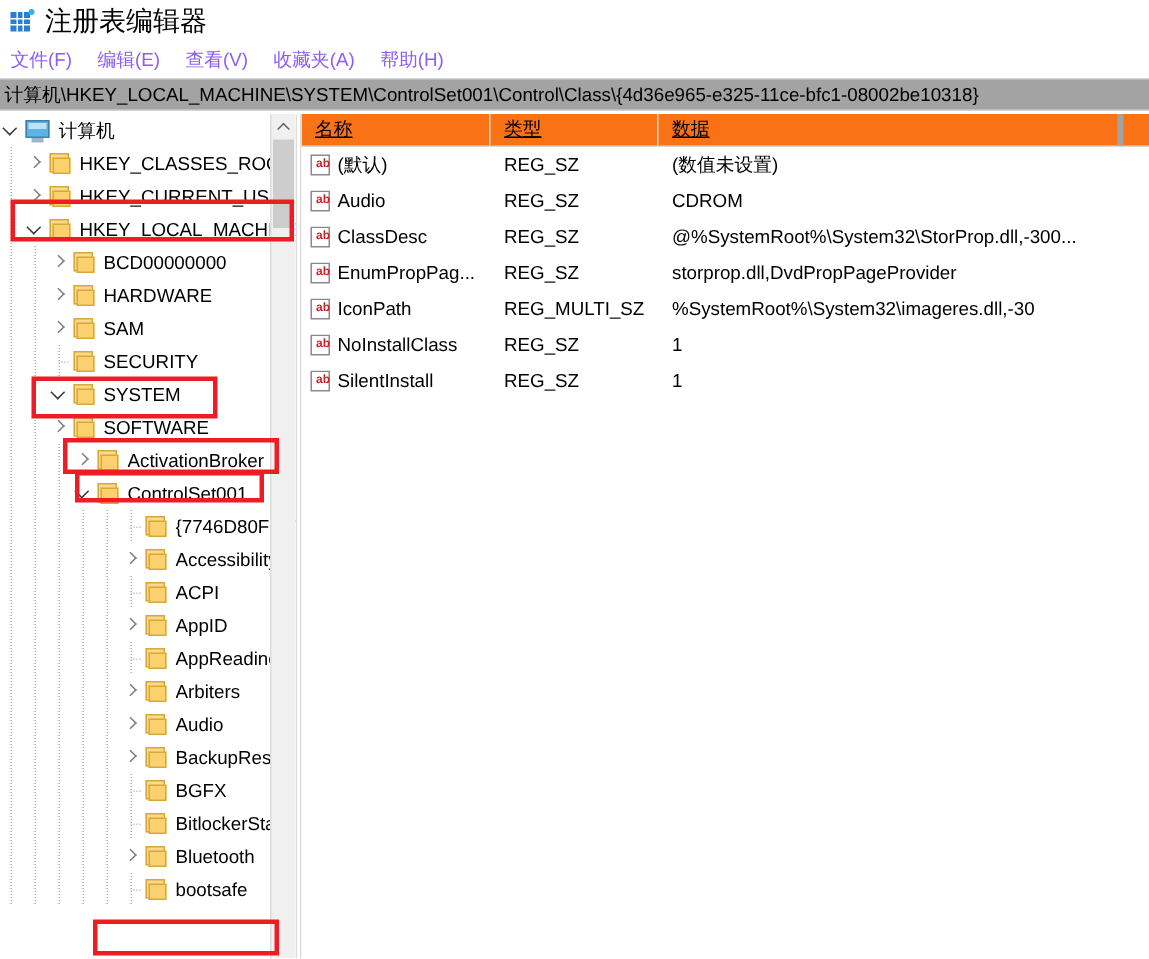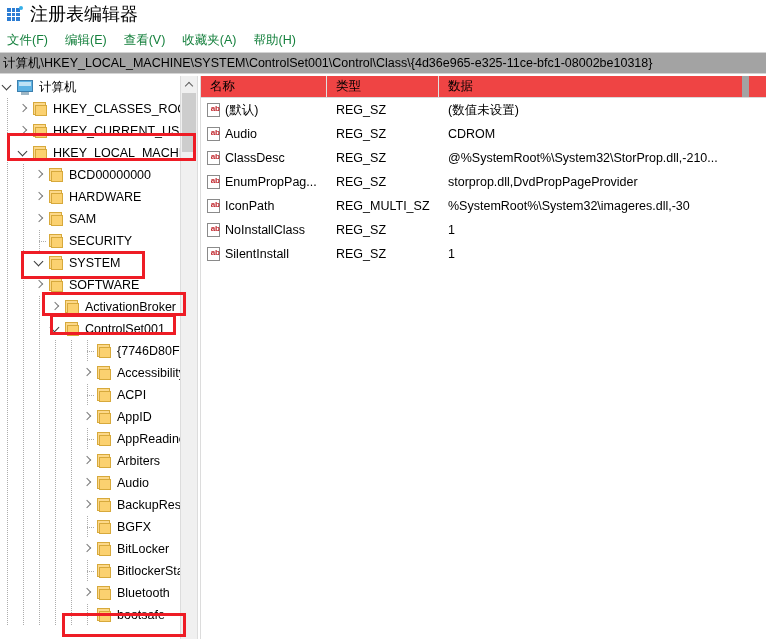--- a/index.html
+++ b/index.html
@@ -81,21 +81,21 @@
     display: flex;
     align-items: center;
     padding-left: 7px;
     background: #ffffff;
     box-sizing: border-box;
   }
   .menu-item {
     font-size: 12.5px;
     padding: 2px 9px 2px 0;
     margin-right: 8px;
-    color: #15803d;
+    color: #8b5cf6;
     white-space: nowrap;
     cursor: default;
   }
 
   
   .addressbar {
     height: 22px;
     border-top: 1px solid #d4d4d4;
     border-bottom: 1px solid #d4d4d4;
     display: flex;
@@ -300,37 +300,38 @@
     position: relative;
     flex: 1 1 auto;
     height: 563px;
     background: #ffffff;
     overflow: hidden;
   }
   .lhead {
     height: 22px;
     border-bottom: 1px solid #d9d9d9;
     display: flex;
-    background: #ef4444;
-    box-sizing: border-box;
+    background: #f97316;
+    box-sizing: border-box;
+    text-decoration: underline;
   }
   .lhead .hcell {
     font-size: 12.5px;
     padding-left: 9px;
     line-height: 21px;
     color: #000;
     box-sizing: border-box;
     border-right: 1px solid #e0e0e0;
     cursor: default;
     white-space: nowrap;
     overflow: hidden;
   }
   .hcell.c-name { width: 126px; }
   .hcell.c-type { width: 112px; }
-  .hcell.c-data { width: 310px; border-right: 7px solid #a3a3a3; }
+  .hcell.c-data { width: 310px; border-right: 4px solid #a3a3a3; }
 
   .lrow {
     height: 24px;
     display: flex;
     align-items: center;
     font-size: 12.5px;
     cursor: default;
   }
   .cell {
     box-sizing: border-box;
@@ -639,33 +640,20 @@
           <div class="dotline"></div>
           <div class="dotline"></div>
           <div class="dotline"></div>
           <div class="dotline"></div>
           <div class="dotline stub"></div>
           <div class="folder">
             <div class="back"></div>
             <div class="front"></div>
           </div>
           <span class="tlabel">BGFX</span>
-        </div>
-        <div class="tnode">
-          <div class="dotline"></div>
-          <div class="dotline"></div>
-          <div class="dotline"></div>
-          <div class="dotline"></div>
-          <div class="dotline"></div>
-          <div class="exp collapsed"></div>
-          <div class="folder">
-            <div class="back"></div>
-            <div class="front"></div>
-          </div>
-          <span class="tlabel">BitLocker</span>
         </div>
         <div class="tnode">
           <div class="dotline"></div>
           <div class="dotline"></div>
           <div class="dotline"></div>
           <div class="dotline"></div>
           <div class="dotline"></div>
           <div class="dotline stub"></div>
           <div class="folder">
             <div class="back"></div>
@@ -740,21 +728,21 @@
         </div>
         <div class="lrow">
           <div class="cell c-name">
             <div class="sz-icon">
               <div class="page"></div>
               <div class="ab">ab</div>
             </div>
             <span>ClassDesc</span>
           </div>
           <div class="cell c-type">REG_SZ</div>
-          <div class="cell c-data">@%SystemRoot%\System32\StorProp.dll,-210...</div>
+          <div class="cell c-data">@%SystemRoot%\System32\StorProp.dll,-300...</div>
         </div>
         <div class="lrow">
           <div class="cell c-name">
             <div class="sz-icon">
               <div class="page"></div>
               <div class="ab">ab</div>
             </div>
             <span>EnumPropPag...</span>
           </div>
           <div class="cell c-type">REG_SZ</div>

